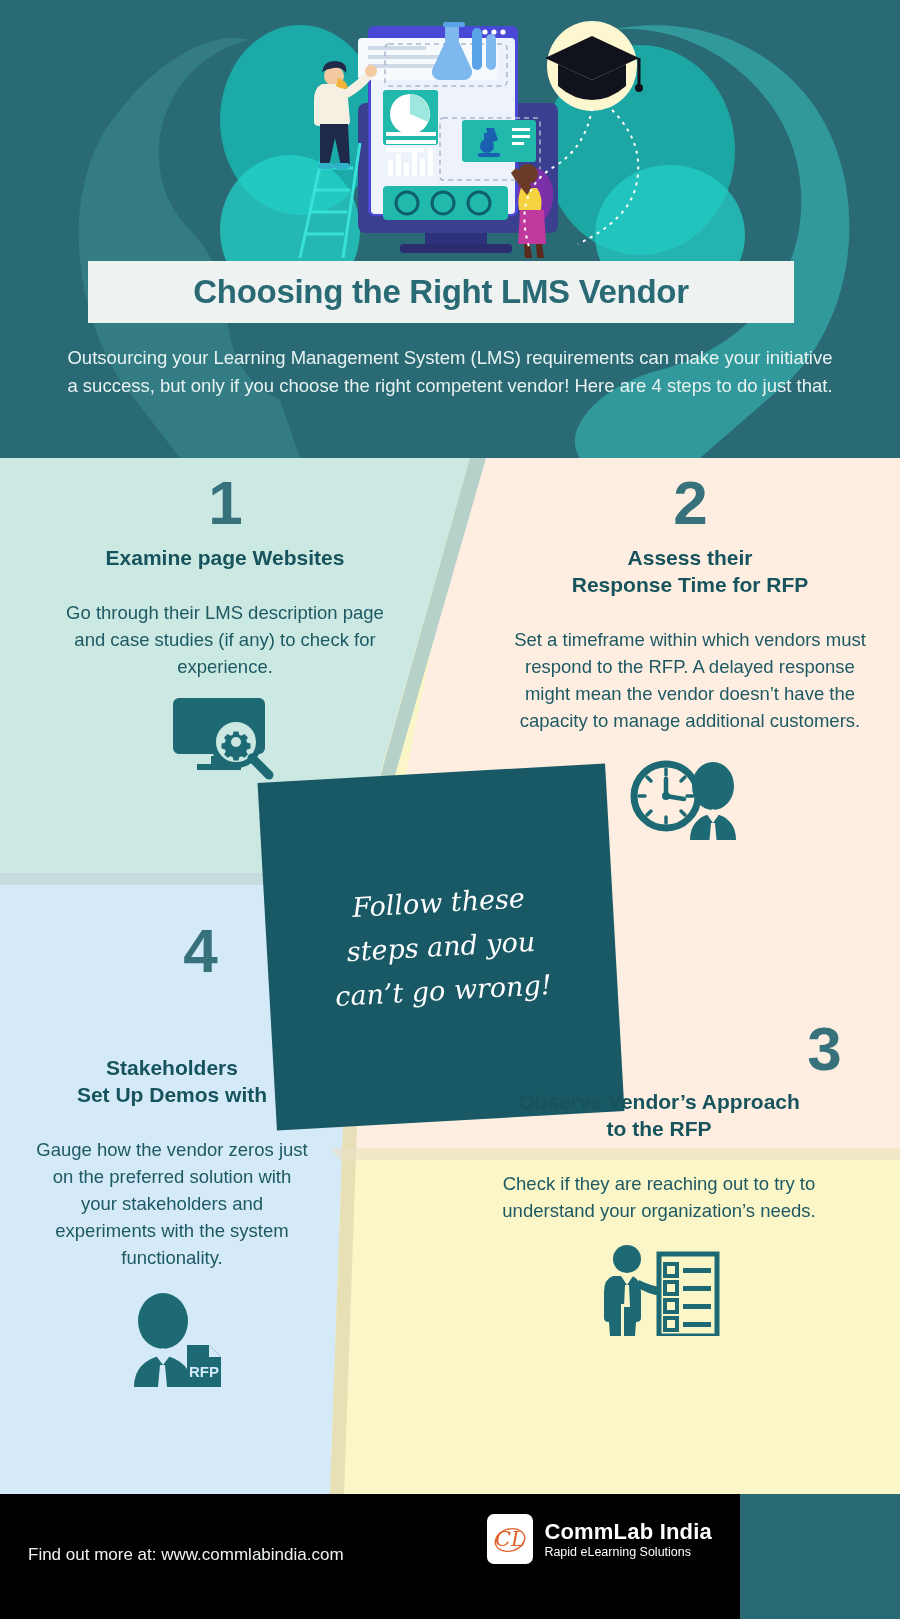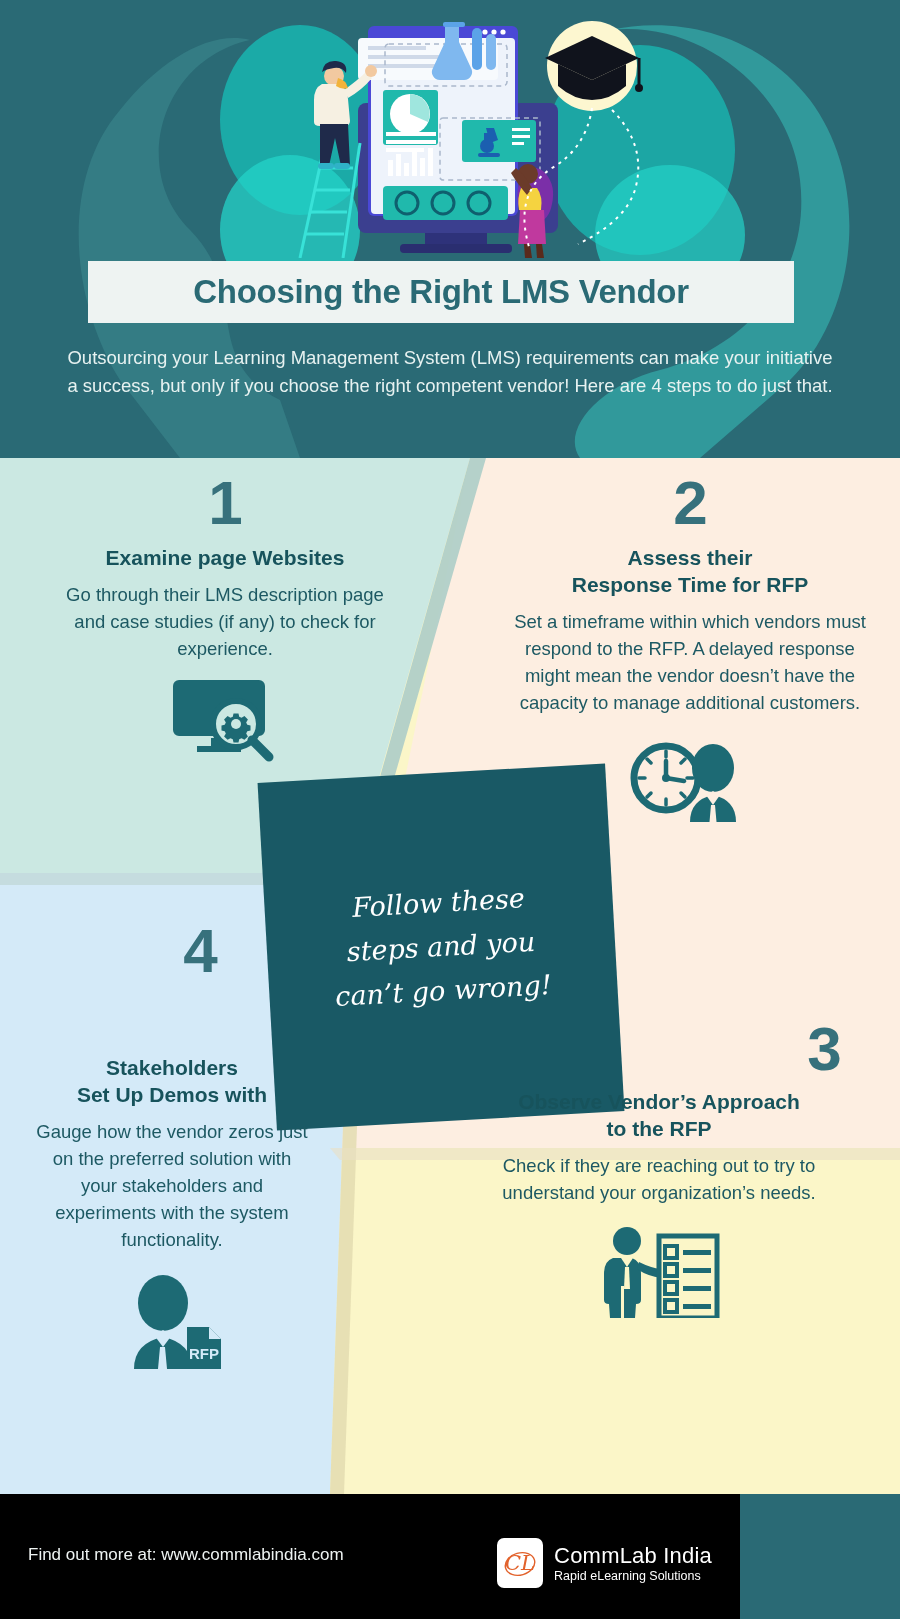--- a/index.html
+++ b/index.html
@@ -79,21 +79,21 @@
     font-size: 21px;
     font-weight: bold;
     color: #17535c;
     line-height: 27px;
     margin-top: 10px;
   }
   .step-body {
     font-size: 18.5px;
     color: #1d5963;
     line-height: 27px;
-    margin-top: 10px;
+    margin-top: 28px;
   }
   .step-icon {
     margin-top: 14px;
     display: flex;
     justify-content: center;
   }
 
   
   .center-box {
     position: absolute;
@@ -128,34 +128,35 @@
     background: #000000;
   }
   .footer-text {
     position: absolute;
     left: 28px; top: 51px;
     color: #eef3f2;
     font-size: 17px;
   }
   .logo-wrap {
     position: absolute;
-    right: 28px; top: 44px;
+    right: 28px; top: 20px;
     display: flex; align-items: center; gap: 11px;
   }
   .logo-mark {
     width: 46px; height: 50px;
     background: #ffffff;
     border-radius: 7px;
     display: flex; align-items: center; justify-content: center;
   }
   .logo-txt-1 {
     color: #ffffff;
     font-size: 22px;
     line-height: 25px;
     letter-spacing: 0.2px;
+    font-weight: bold;
   }
   .logo-txt-2 {
     color: #ffffff;
     font-size: 12.5px;
     line-height: 16px;
   }
 </style>
 </head>
 <body>
 

